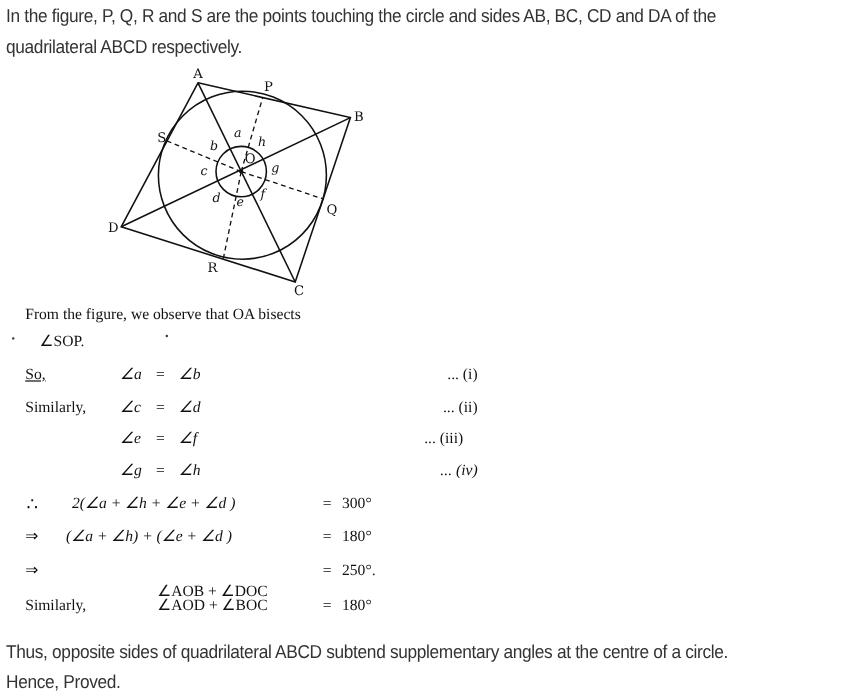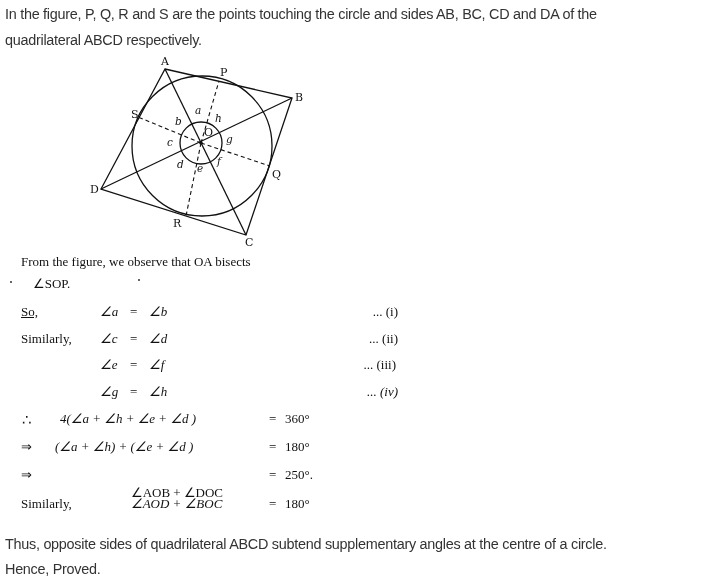--- a/index.html
+++ b/index.html
@@ -77,41 +77,41 @@
 
 <div class="abs proof" style="left:21px; top:331px;">Similarly,</div>
 <div class="abs proof it" style="left:100px; top:331px;">∠c</div>
 <div class="abs proof" style="left:130px; top:331px;">=</div>
 <div class="abs proof it" style="left:149px; top:331px;">∠d</div>
 <div class="abs proof ref" style="left:308px; top:331px;font-family:Liberation Serif, serif;">... (ii)</div>
 
 <div class="abs proof it" style="left:100px; top:357px;">∠e</div>
 <div class="abs proof" style="left:130px; top:357px;">=</div>
 <div class="abs proof it" style="left:149px; top:357px;">∠f</div>
-<div class="abs proof ref" style="left:306px; top:357px;">... (iii)</div>
+<div class="abs proof ref" style="left:296px; top:357px;">... (iii)</div>
 
 <div class="abs proof it" style="left:100px; top:384px;">∠g</div>
 <div class="abs proof" style="left:130px; top:384px;">=</div>
 <div class="abs proof it" style="left:149px; top:384px;">∠h</div>
 <div class="abs proof ref" style="left:308px; top:384px;font-style:italic;">... (iv)</div>
 
 <div class="abs proof" style="left:22px; top:411px; font-size:15px;">∴</div>
-<div class="abs proof it" style="left:60px; top:411px;">4(∠a + ∠h + ∠e + ∠d )</div>
+<div class="abs proof it" style="left:60px; top:411px;">2(∠a + ∠h + ∠e + ∠d )</div>
 <div class="abs proof" style="left:269px; top:411px;">=</div>
-<div class="abs proof" style="left:285px; top:411px;">360°</div>
+<div class="abs proof" style="left:285px; top:411px;">300°</div>
 
 <div class="abs proof" style="left:21px; top:439px;">⇒</div>
 <div class="abs proof it" style="left:55px; top:439px;">(∠a + ∠h) + (∠e + ∠d )</div>
 <div class="abs proof" style="left:269px; top:439px;">=</div>
 <div class="abs proof" style="left:285px; top:439px;">180°</div>
 
 <div class="abs proof" style="left:21px; top:467px;">⇒</div>
 <div class="abs proof" style="left:131px; top:485px;">∠AOB + ∠DOC</div>
 <div class="abs proof" style="left:269px; top:467px;">=</div>
 <div class="abs proof" style="left:285px; top:467px;">250°.</div>
 
 <div class="abs proof" style="left:21px; top:496px;">Similarly,</div>
-<div class="abs proof" style="left:131px; top:496px;font-style:italic;">∠AOD + ∠BOC</div>
+<div class="abs proof" style="left:131px; top:496px;">∠AOD + ∠BOC</div>
 <div class="abs proof" style="left:269px; top:496px;">=</div>
 <div class="abs proof" style="left:285px; top:496px;">180°</div>
 
 <div class="abs sans" id="outro1">Thus, opposite sides of quadrilateral ABCD subtend supplementary angles at the centre of a circle.</div>
 <div class="abs sans" id="outro2">Hence, Proved.</div>
 
 </body></html>

